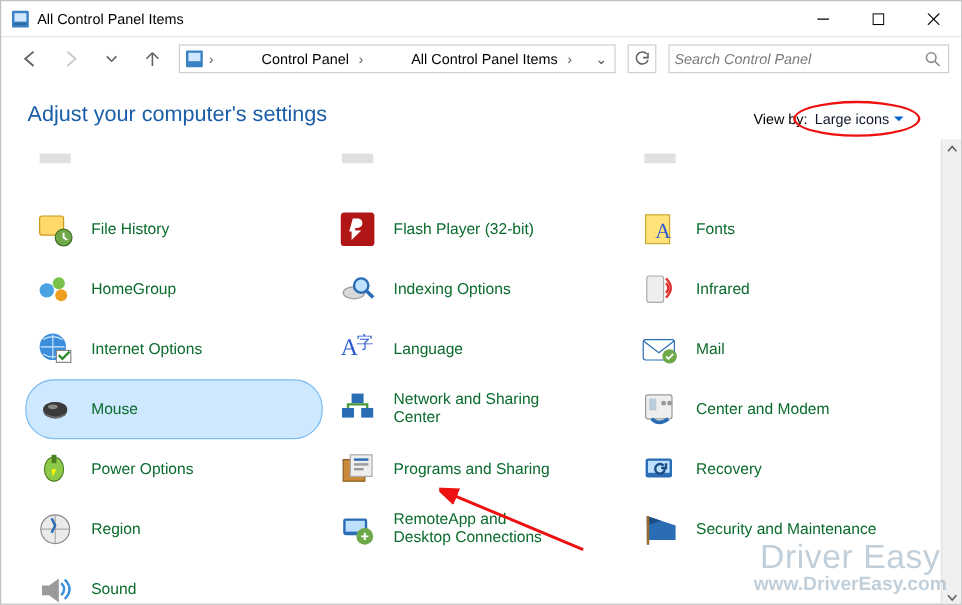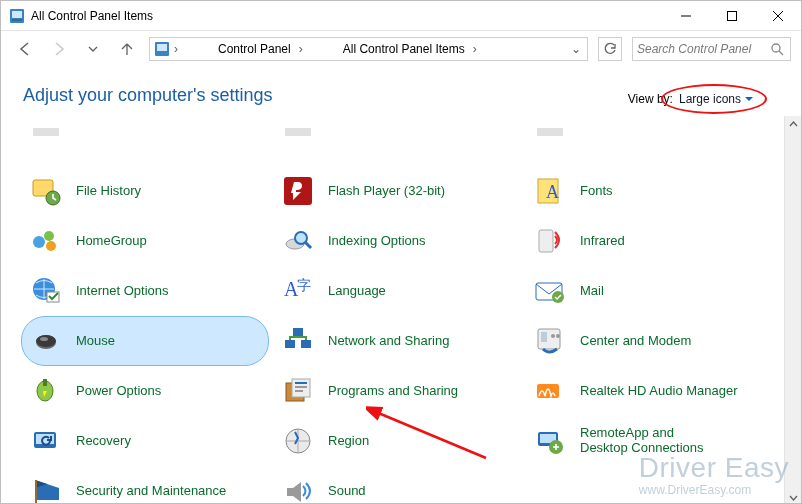--- a/index.html
+++ b/index.html
@@ -49,21 +49,21 @@
     padding: 0 2px 0 4px;
     gap: 2px;
   }
   .addrbox .crumb { padding: 2px 4px; cursor:pointer;margin-left:32px; }
   .addrbox .chev { color:#606060; padding:0 2px; cursor:pointer;}
   .addrbox .chev-end { color:#606060; padding:0 2px; cursor:pointer; }
   .addr-spacer { flex:1; }
   .addr-drop { width:18px; text-align:center; color:#555; cursor:pointer;}
   .reload { width:24px; height:24px; border:1px solid #cfcfcf; display:flex;align-items:center;justify-content:center; cursor:pointer; color:#555;}
   .searchbox {
-    width: 159px; height: 24px; border:1px solid #cfcfcf;
+    width: 234px; height: 24px; border:1px solid #cfcfcf;
     display:flex; align-items:center; padding:0 4px;
     color:#7a7a7a;
   }
   .searchbox .ph { flex:1; font-style: italic; cursor:text;}
   .searchbox .sicon { width:16px; cursor:pointer; color:#777;}
   
   .headrow {
     display:flex; align-items:flex-end; justify-content:space-between;
     padding: 18px 48px 10px 22px;
   }
@@ -107,26 +107,26 @@
   .vscroll .track { flex:1; position:relative;}
   .vscroll .thumb { position:absolute; left:2px; right:2px; top:110px; height:150px; background:#c2c2c2; border-radius:2px; cursor:pointer;}
   
   .annot-arrow {
     position:absolute;
     left: 365px; top: 290px;
     pointer-events:none;
   }
   
   .watermark {
-    position:absolute; right:12px; bottom:6px; text-align:left;
+    position:absolute; right:12px; bottom:6px; text-align:center;
     color:#8ea9bd; opacity:.55; line-height:1.1;
     pointer-events:none;
   }
   .watermark .big { font-size:28px; letter-spacing:.5px;}
-  .watermark .small{ font-size:12px;}
+  .watermark .small{ font-size:16px;font-weight:bold;}
   svg { display:block; }
 </style>
 </head>
 <body>
 
 <div class="titlebar">
   <span class="icon">
     <svg width="16" height="16">
         <rect x="1" y="1" width="14" height="14" fill="#3b82c4" rx="1"></rect>
         <rect x="3" y="3" width="10" height="7" fill="#cfe7ff"></rect>
@@ -345,21 +345,21 @@
       </div>
       <div class="item">
         <span class="iconbox">
           <svg width="34" height="34" viewBox="0 0 34 34">
             <rect x="4" y="16" width="10" height="8" fill="#2a6db5"></rect>
             <rect x="20" y="16" width="10" height="8" fill="#2a6db5"></rect>
             <rect x="12" y="4" width="10" height="8" fill="#2a6db5"></rect>
             <path d="M9 16 v-3 h16 v3 M17 12 v1" stroke="#4a9a3a" fill="none" stroke-width="2"></path>
           </svg>
         </span>
-        <span class="label"><span>Network and Sharing</span></span>
+        <span class="label"><span>Network and Sharing</span><span class="second">Center</span></span>
       </div>
       <div class="item">
         <span class="iconbox">
           <svg width="34" height="34" viewBox="0 0 34 34">
             <rect x="5" y="5" width="22" height="20" rx="2" fill="#eee" stroke="#999"></rect>
             <rect x="8" y="8" width="6" height="10" fill="#bcd"></rect>
             <circle cx="20" cy="12" r="2" fill="#999"></circle>
             <circle cx="25" cy="12" r="2" fill="#999"></circle>
             <path d="M10 25 q6 6 14 0" stroke="#2a6db5" fill="none" stroke-width="3"></path>
           </svg>
@@ -380,29 +380,20 @@
         <span class="iconbox">
           <svg width="34" height="34" viewBox="0 0 34 34">
             <rect x="5" y="9" width="18" height="18" fill="#c98b3b" stroke="#8a5a1f"></rect>
             <rect x="11" y="5" width="18" height="18" fill="#eee" stroke="#aaa"></rect>
             <rect x="14" y="8" width="12" height="2" fill="#2a6db5"></rect>
             <rect x="14" y="12" width="12" height="2" fill="#999"></rect>
             <rect x="14" y="16" width="8" height="2" fill="#999"></rect>
           </svg>
         </span>
         <span class="label">Programs and Sharing</span>
-      </div>
-      <div class="item">
-        <span class="iconbox">
-          <svg width="34" height="34" viewBox="0 0 34 34">
-            <rect x="4" y="10" width="22" height="14" rx="2" fill="#ff8a1e"></rect>
-            <path d="M6 22 q3 -10 6 0 q3 -14 6 0 q2 -6 4 0" stroke="#fff" fill="none" stroke-width="1.5"></path>
-          </svg>
-        </span>
-        <span class="label">Realtek HD Audio Manager</span>
       </div>
       <div class="item">
         <span class="iconbox">
           <svg width="34" height="34" viewBox="0 0 34 34">
             <rect x="5" y="8" width="22" height="16" rx="2" fill="#2a6db5"></rect>
             <rect x="7" y="10" width="18" height="10" fill="#bde0ff"></rect>
             <path d="M20 14 a4 4 0 1 0 1 3" fill="none" stroke="#1a4d85" stroke-width="2"></path>
             <path d="M22 12 l0 4 l-4 0" fill="none" stroke="#1a4d85" stroke-width="2"></path>
           </svg>
         </span>

